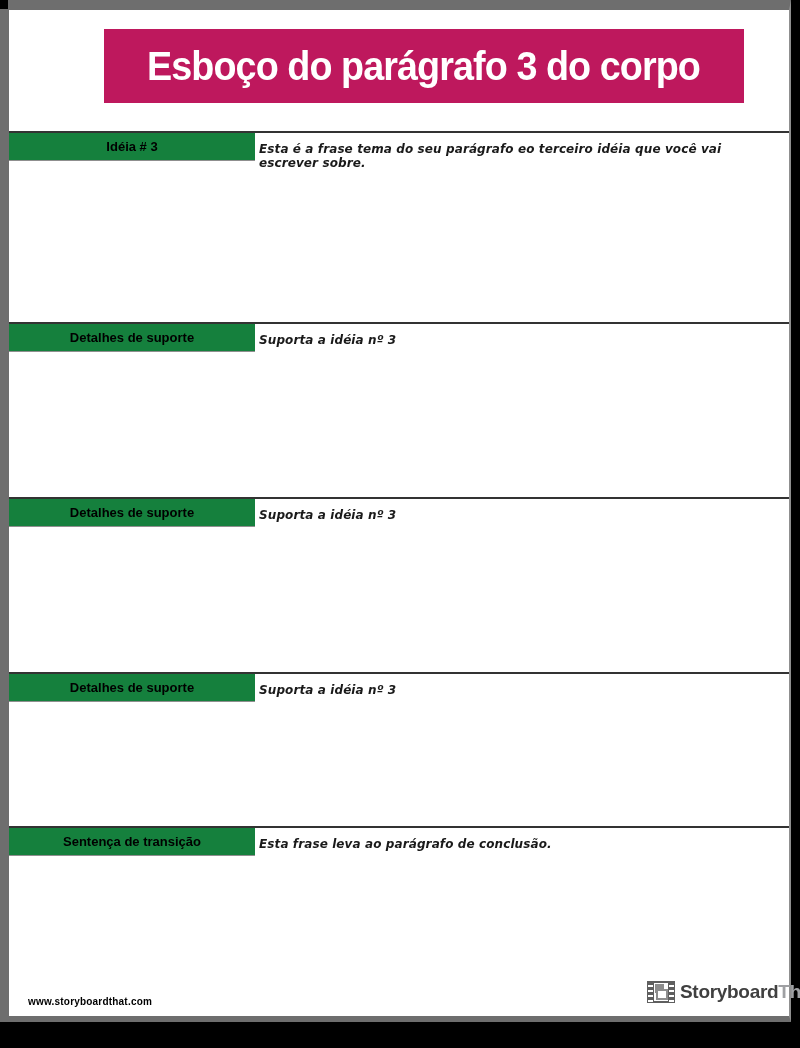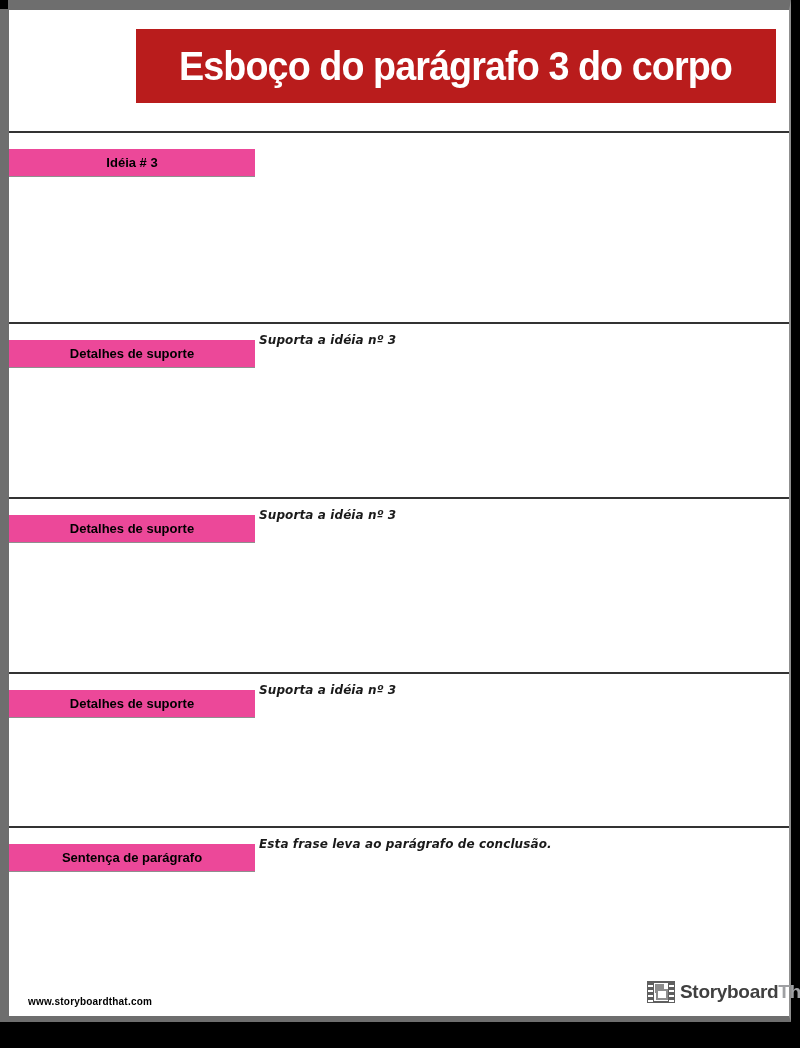--- a/index.html
+++ b/index.html
@@ -22,44 +22,44 @@
     border-right:2px solid #8f8f8f;
     border-bottom:6px solid #6e6e6e;
   }
   .corner-artifact {
     position:absolute; left:0; top:0; width:8px; height:9px; background:#000;
   }
 
   .title-bar {
     position:absolute; left:95px; top:19px;
     width:640px; height:74px;
-    background:#b91c1c;
-    display:flex; align-items:center; justify-content:center;margin-left:32px;
+    background:#be185d;
+    display:flex; align-items:center; justify-content:center;
   }
   .title-text {
     color:#fff; font-weight:700; font-size:41px;
     letter-spacing:-1px;
     transform:scaleX(0.92);
     white-space:nowrap;
   }
 
   .section {
     position:absolute; left:0; width:780px;
     border-top:2px solid #333;
   }
   .sec0 { top:121px; height:189px; }
   .sec1 { top:312px; height:173px; }
   .sec2 { top:487px; height:173px; }
   .sec3 { top:662px; height:152px; }
   .sec4 { top:816px; height:156px; }
 
   .label-box {
-    position:absolute; left:0; top:16px;
+    position:absolute; left:0; top:0;
     width:246px; height:27px;
-    background:#ec4899;
+    background:#15803d;
     border-bottom:1px solid #8f8f8f;
     display:flex; align-items:center; justify-content:center;text-align:right;
   }
   .label-text {
     font-size:13px; font-weight:700; color:#000;
   }
   .hand-text {
     position:absolute; left:250px; top:9px;
     width:515px;
     font-family:"DejaVu Sans", sans-serif;
@@ -107,20 +107,21 @@
   <div class="page">
 
     <div class="title-bar">
       <div class="title-text">Esboço do parágrafo 3 do corpo</div>
     </div>
 
     <div class="section sec0">
       <div class="label-box">
         <span class="label-text">Idéia # 3</span>
       </div>
+      <div class="hand-text">Esta é a frase tema do seu parágrafo eo terceiro idéia que você vai escrever sobre.</div>
     </div>
 
     <div class="section sec1">
       <div class="label-box">
         <span class="label-text">Detalhes de suporte</span>
       </div>
       <div class="hand-text">Suporta a idéia nº 3</div>
     </div>
 
     <div class="section sec2">
@@ -132,21 +133,21 @@
 
     <div class="section sec3">
       <div class="label-box">
         <span class="label-text">Detalhes de suporte</span>
       </div>
       <div class="hand-text">Suporta a idéia nº 3</div>
     </div>
 
     <div class="section sec4">
       <div class="label-box">
-        <span class="label-text">Sentença de parágrafo</span>
+        <span class="label-text">Sentença de transição</span>
       </div>
       <div class="hand-text">Esta frase leva ao parágrafo de conclusão.</div>
     </div>
 
     <div class="footer-url">www.storyboardthat.com</div>
 
     <div class="logo">
       <div class="logo-icon">
         <div class="logo-strip"></div>
         <div class="logo-center">

